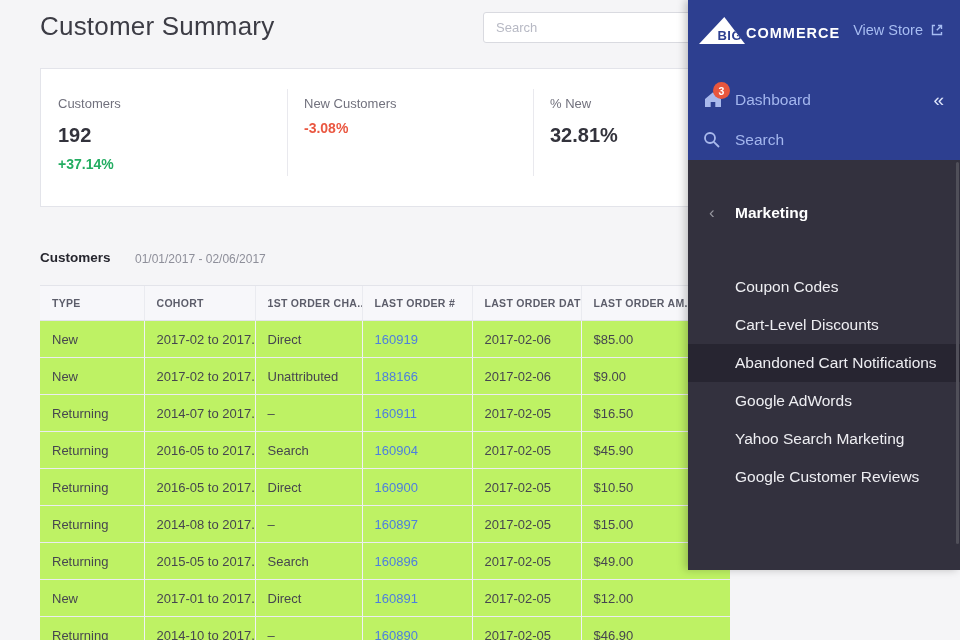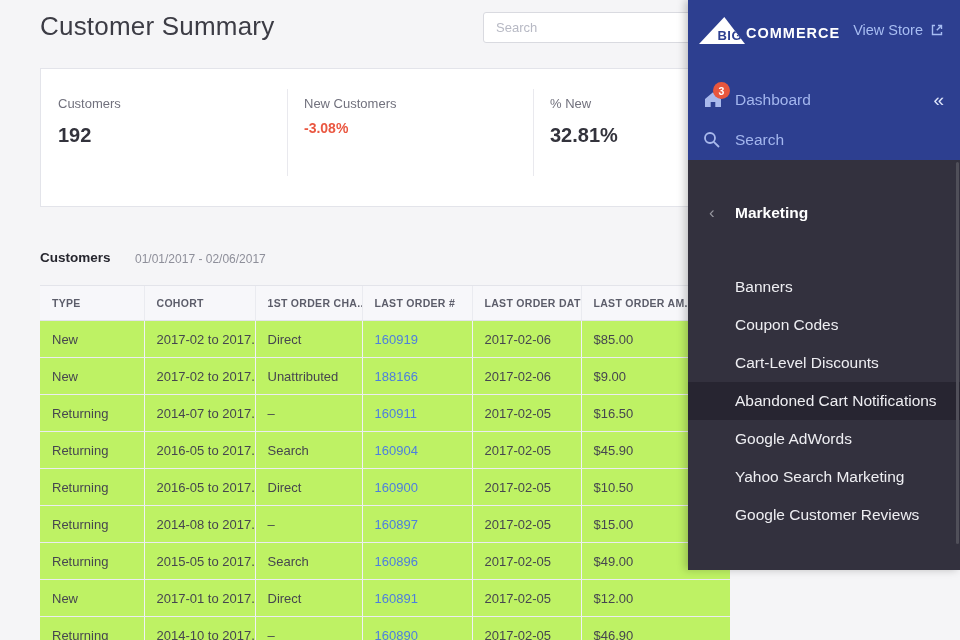--- a/index.html
+++ b/index.html
@@ -77,20 +77,21 @@
 <body>
 
 <div class="main">
   <h1 class="page-title">Customer Summary</h1>
   <input class="search-box" type="text" placeholder="Search" style="">
 
   <div class="stats-card">
     <div class="stat">
       <div class="stat-label">Customers</div>
       <div class="stat-value">192</div>
+      <div class="stat-delta up">+37.14%</div>
     </div>
     <div class="stat">
       <div class="stat-label">New Customers</div>
       <div class="stat-delta down">-3.08%</div>
     </div>
     <div class="stat">
       <div class="stat-label">% New</div>
       <div class="stat-value">32.81%</div>
     </div>
   </div>
@@ -231,21 +232,20 @@
       <span class="nav-label">Search</span>
     </div>
   </div>
 
   <div class="mk-header">
     <span class="mk-chevron">‹</span>
     <span class="mk-title">Marketing</span>
   </div>
 
   <ul class="menu" id="sb-menu">
-      <li>Banners</li>
       <li>Coupon Codes</li>
       <li>Cart-Level Discounts</li>
       <li class="active">Abandoned Cart Notifications</li>
       <li>Google AdWords</li>
       <li>Yahoo Search Marketing</li>
       <li>Google Customer Reviews</li>
     </ul>
 
   <div class="sb-scrollbar"></div>
 </div>

